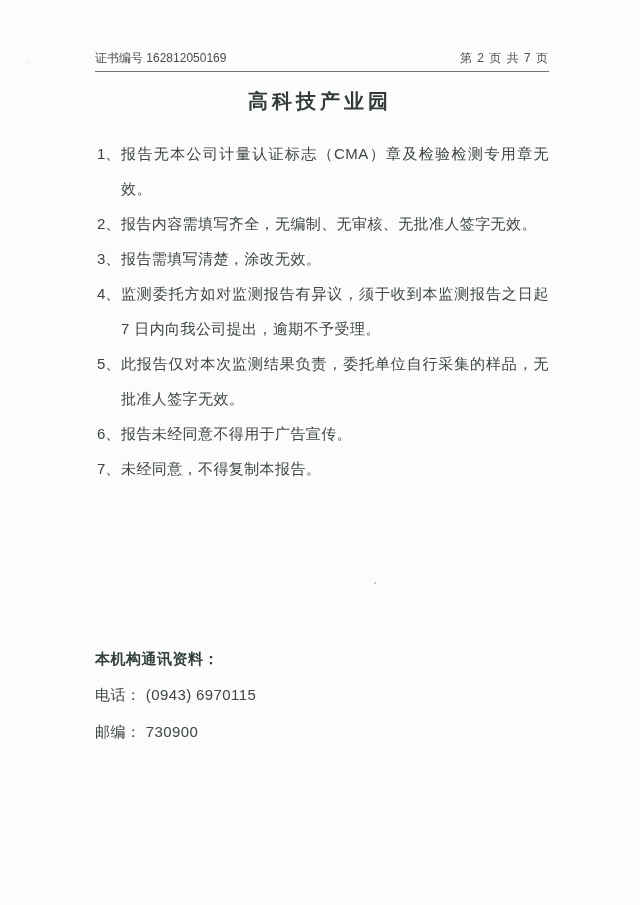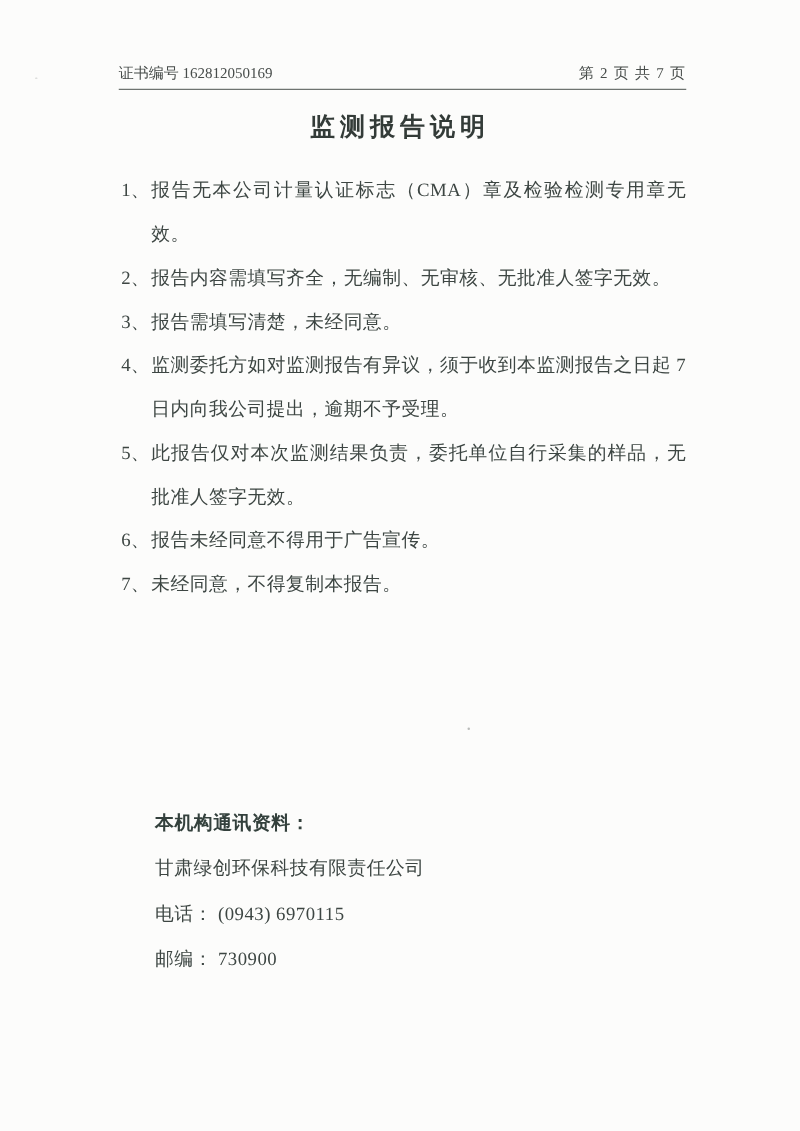--- a/index.html
+++ b/index.html
@@ -5,21 +5,21 @@
   html, body {
     margin: 0;
     padding: 0;
     background: #ffffff;
   }
   .page {
     position: relative;
     width: 640px;
     height: 905px;
     background: #fcfcfb;
-    font-family: Liberation Serif, serif;
+    font-family: Liberation Sans, sans-serif;
     color: #3d4643;
     overflow: hidden;
   }
   
   .header {
     position: absolute;
     top: 50px;
     left: 95px;
     width: 454px;
     display: flex;
@@ -71,21 +71,20 @@
     letter-spacing: 0.4px;
     text-align: justify;
   }
   
   .contact {
     position: absolute;
     top: 641px;
     left: 95px;
     width: 460px;
     font-size: 15px;
-    margin-left: 29px;
   }
   .contact-heading {
     font-weight: bold;
     color: #33403c;
     line-height: 36px;
     letter-spacing: 0.5px;
   }
   .contact-line {
     line-height: 36.5px;
     letter-spacing: 0.4px;
@@ -108,34 +107,34 @@
 </head>
 <body>
 
 <div class="page">
 
   <div class="header">
     <span class="certno">证书编号 162812050169</span>
     <span class="pageinfo">第 2 页 共 7 页</span>
   </div>
 
-  <h1 class="title">监测报告说明</h1>
+  <h1 class="title">高科技产业园</h1>
 
   <ol class="notes">
     <li class="note">
       <span class="num">1、</span>
       <span class="txt">报告无本公司计量认证标志（CMA）章及检验检测专用章无效。</span>
     </li>
     <li class="note">
       <span class="num">2、</span>
       <span class="txt">报告内容需填写齐全，无编制、无审核、无批准人签字无效。</span>
     </li>
     <li class="note">
       <span class="num">3、</span>
-      <span class="txt">报告需填写清楚，未经同意。</span>
+      <span class="txt">报告需填写清楚，涂改无效。</span>
     </li>
     <li class="note">
       <span class="num">4、</span>
       <span class="txt">监测委托方如对监测报告有异议，须于收到本监测报告之日起 7 日内向我公司提出，逾期不予受理。</span>
     </li>
     <li class="note">
       <span class="num">5、</span>
       <span class="txt">此报告仅对本次监测结果负责，委托单位自行采集的样品，无批准人签字无效。</span>
     </li>
     <li class="note">
@@ -143,21 +142,20 @@
       <span class="txt">报告未经同意不得用于广告宣传。</span>
     </li>
     <li class="note">
       <span class="num">7、</span>
       <span class="txt">未经同意，不得复制本报告。</span>
     </li>
   </ol>
 
   <div class="contact">
     <div class="contact-heading">本机构通讯资料：</div>
-    <div class="contact-line">甘肃绿创环保科技有限责任公司</div>
     <div class="contact-line">
       <span class="clabel">电话：</span>
       <span class="cvalue">(0943) 6970115</span>
     </div>
     <div class="contact-line">
       <span class="clabel">邮编：</span>
       <span class="cvalue">730900</span>
     </div>
   </div>
 

